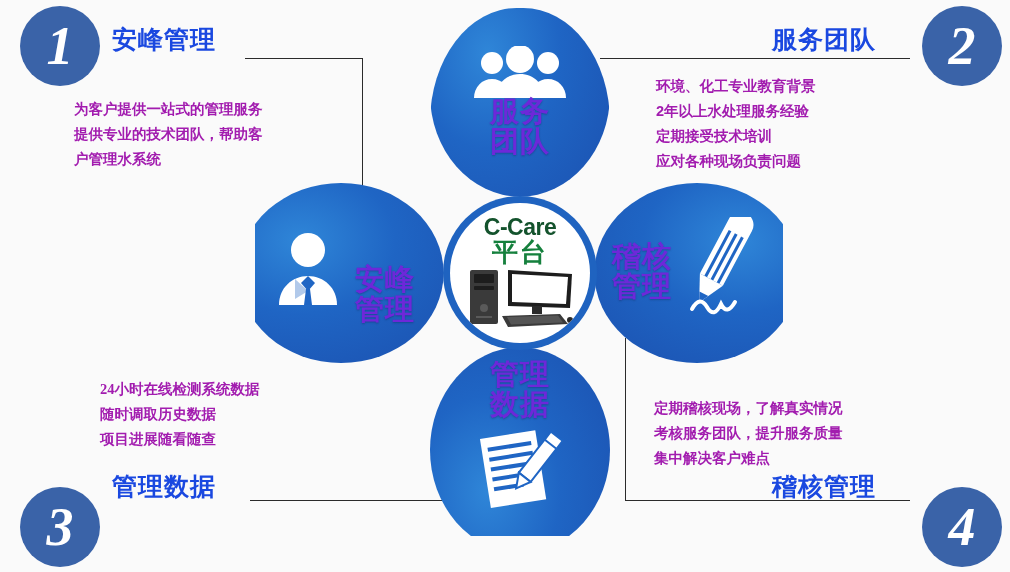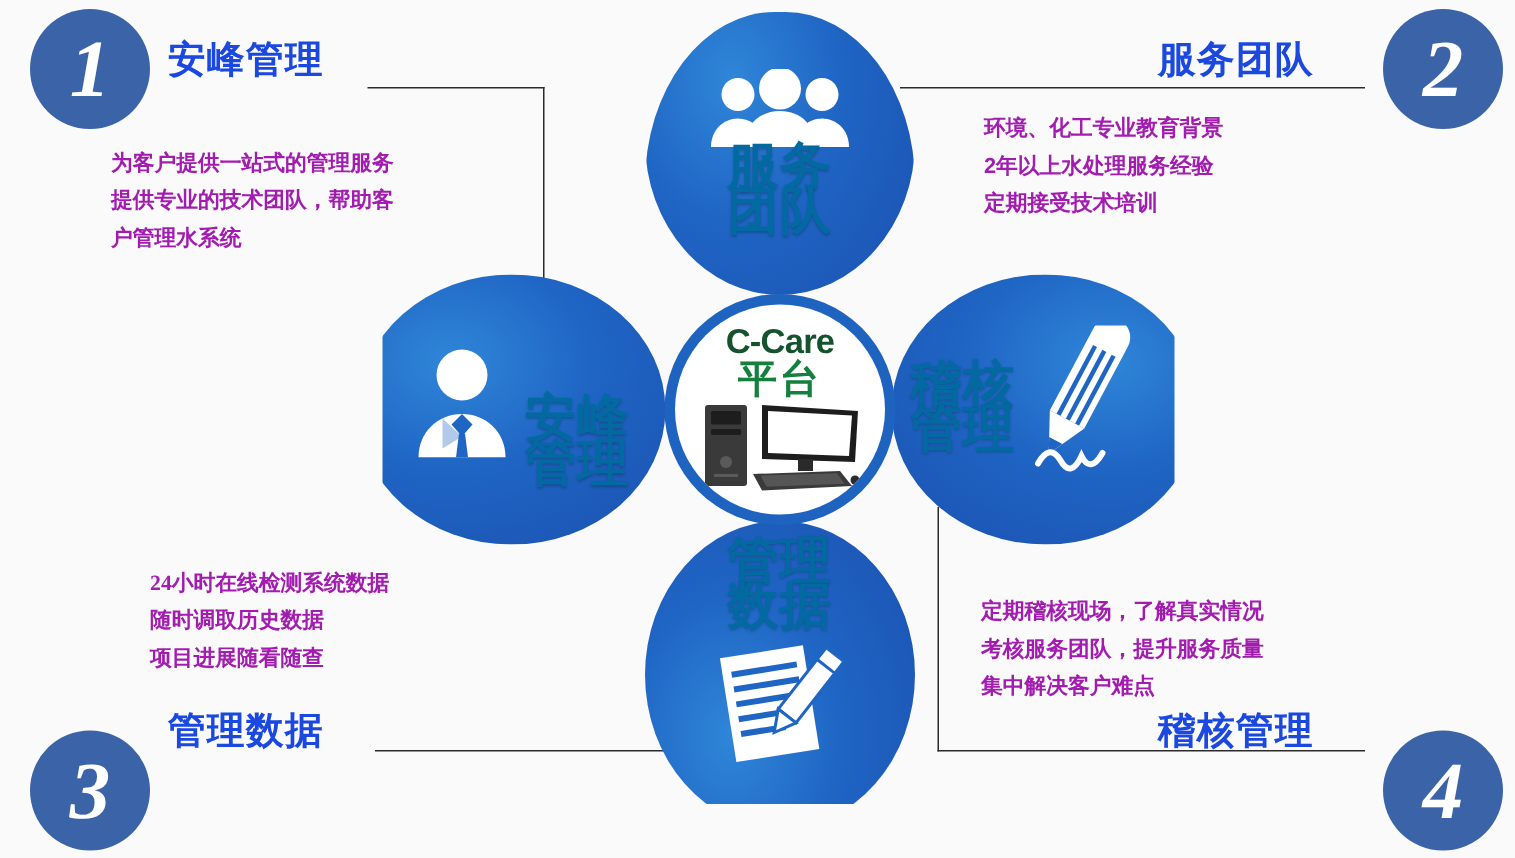--- a/index.html
+++ b/index.html
@@ -88,23 +88,23 @@
     height: 528px;
   }
   .petal {
     position: absolute;
     display: flex;
     align-items: center;
     justify-content: center;
   }
   .petal-label {
     position: absolute;
-    color: #0369a1;
-    font-weight: bold;
-    font-size: 34px;
+    color: #6d28d9;
+    font-weight: bold;
+    font-size: 29px;
     line-height: 30px;
     text-align: center;
     letter-spacing: 1px;
     text-shadow: 0 1px 2px rgba(0,0,0,0.22);
     white-space: pre-line;
   }
   .petal-icon {
     position: absolute;
     pointer-events: none;
   }
@@ -229,20 +229,21 @@
 
   <div id="body-1" class="q-body">
     <div>为客户提供一站式的管理服务</div>
     <div>提供专业的技术团队，帮助客</div>
     <div>户管理水系统</div>
   </div>
   <div id="body-2" class="q-body">
     <div>环境、化工专业教育背景</div>
     <div>2年以上水处理服务经验</div>
     <div>定期接受技术培训</div>
+    <div>应对各种现场负责问题</div>
   </div>
   <div id="body-3" class="q-body">
     <div>24小时在线检测系统数据</div>
     <div>随时调取历史数据</div>
     <div>项目进展随看随查</div>
   </div>
   <div id="body-4" class="q-body">
     <div>定期稽核现场，了解真实情况</div>
     <div>考核服务团队，提升服务质量</div>
     <div>集中解决客户难点</div>

